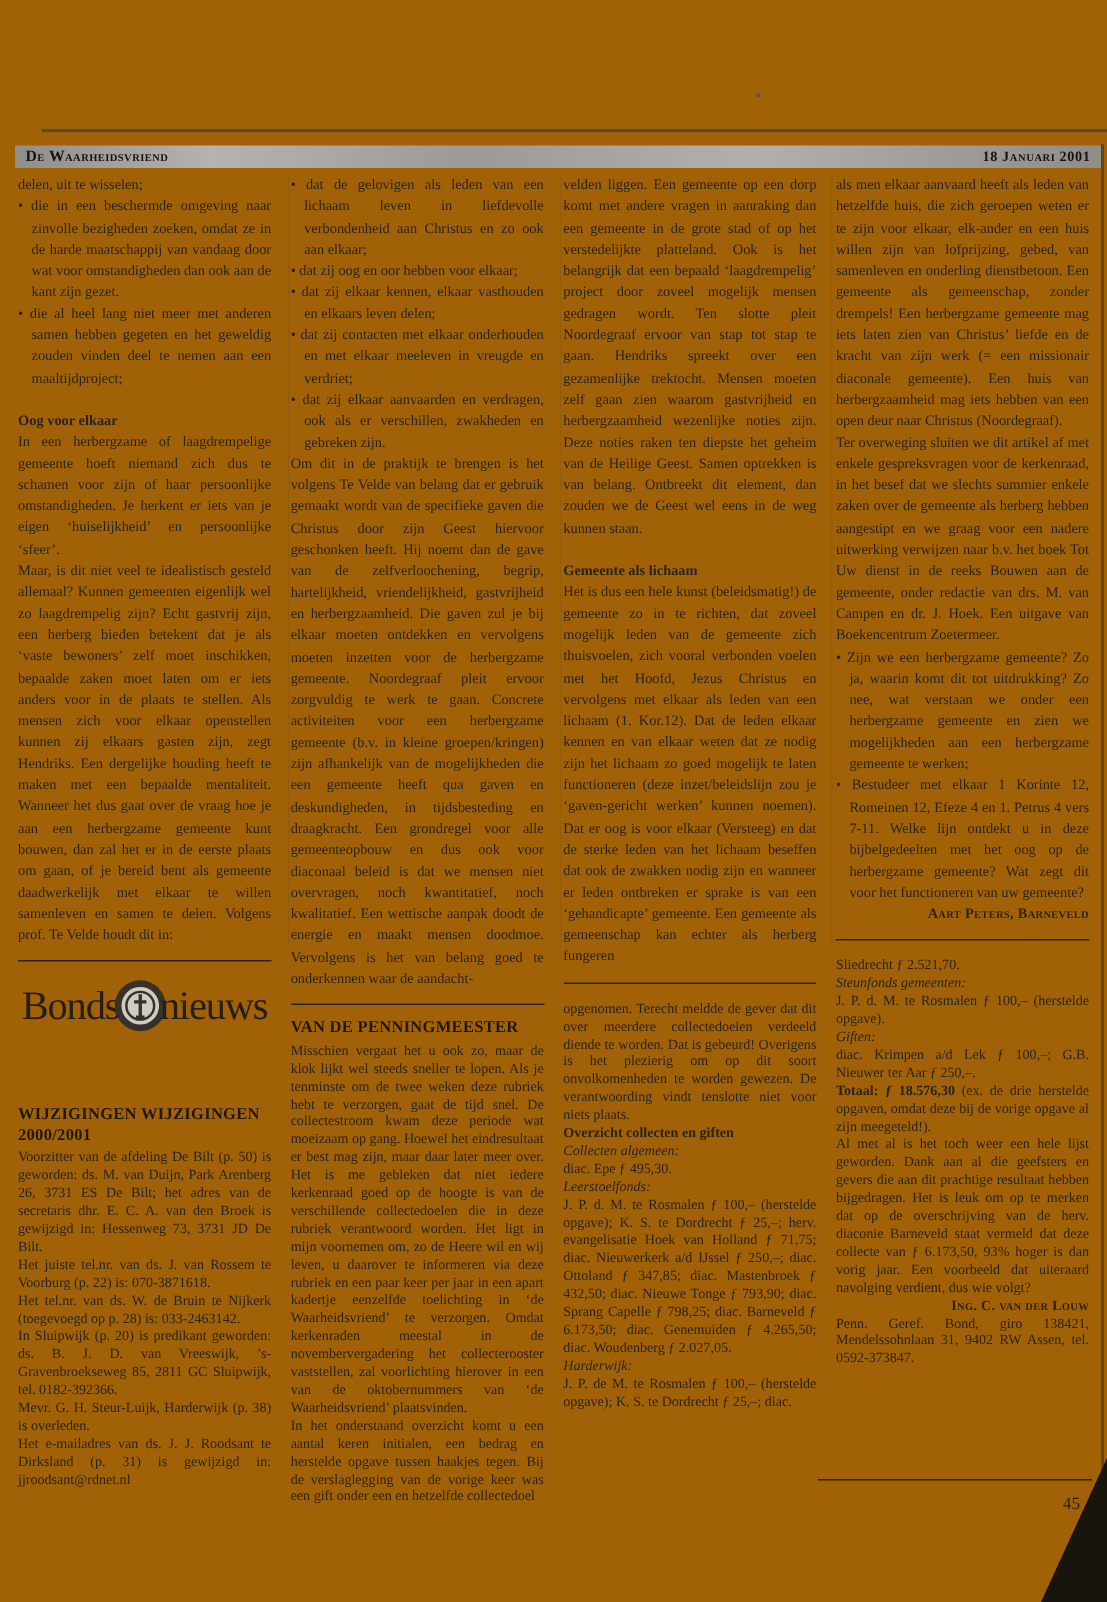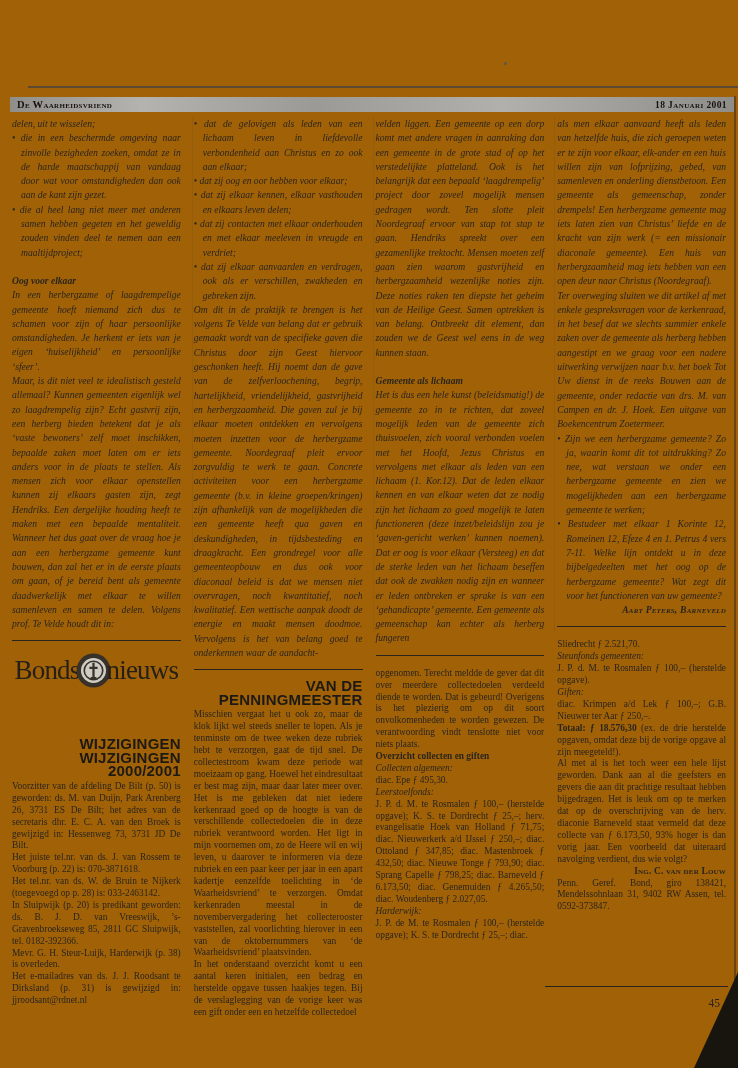--- a/index.html
+++ b/index.html
@@ -17,32 +17,32 @@
             display:flex;justify-content:space-between;align-items:center;padding:0 7px;box-sizing:border-box;}
   .mast-title{font-weight:bold;font-variant:small-caps;font-size:10.5px;letter-spacing:.3px;color:#16130f;}
   .mast-date{font-weight:bold;font-variant:small-caps;font-size:9.5px;letter-spacing:.4px;color:#16130f;}
   
   .columns{position:absolute;top:117px;left:12px;width:714px;
            display:grid;grid-template-columns:repeat(4,1fr);column-gap:13px;}
   .colsep{position:absolute;top:117px;height:515px;width:1px;background:rgba(60,54,48,.12);}
   .sep1{left:192px;} .sep2{left:373px;} .sep3{left:554px;}
   
   .article{font-size:9.6px;line-height:14.3px;text-align:justify;}
-  .article p{margin:0;font-style:italic;}
+  .article p{margin:0;}
   .bullet{padding-left:9px;text-indent:-9px;}
   .sh{font-weight:bold;margin-top:14px !important;}
   .byline{text-align:right;font-weight:bold;font-variant:small-caps;letter-spacing:.2px;margin-top:2px;}
   .rule{border:0;border-top:1.6px solid #28231d;margin:9px 0 0;}
   
   .logo-row{display:flex;align-items:center;justify-content:center;margin-top:8px;height:42px;}
   .logo-word{font-size:27px;letter-spacing:-.8px;color:#251f18;line-height:1;}
   .emblem{width:37px;height:37px;margin:0 -5px;flex:0 0 auto;}
   
-  .section-head{font-family:Liberation Sans, sans-serif;font-weight:bold;
-                font-size:15px;line-height:13.5px;letter-spacing:.2px;color:#1d1914;text-align:right;}
+  .section-head{font-family:Liberation Serif, serif;font-weight:bold;
+                font-size:11px;line-height:13.5px;letter-spacing:.2px;color:#1d1914;}
   .adres-head{margin-top:46px;}
   .penning-head{margin:9px 0 3px;}
   .bottom{font-size:9.4px;line-height:11.9px;text-align:justify;}
   .bottom p{margin:0;}
   .ital{font-style:italic;}
   .boldserif{font-weight:bold;}
   .byline-sm{text-align:right;font-weight:bold;font-variant:small-caps;letter-spacing:.2px;}
   .bstart{margin-top:12px;}
   
   .pagenum-rule{position:absolute;left:545px;right:10px;top:986px;border-top:1.6px solid #28231d;}

